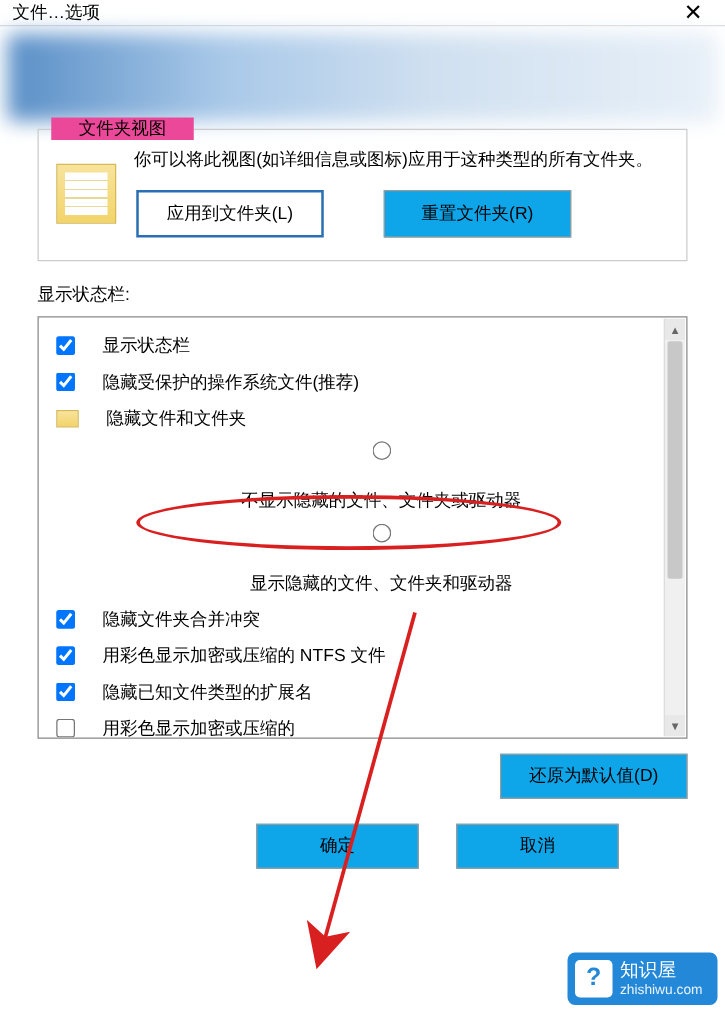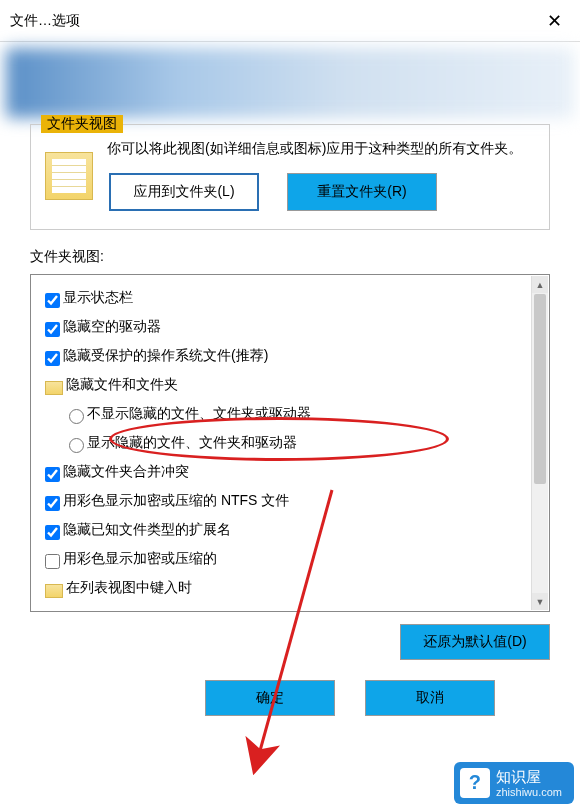--- a/index.html
+++ b/index.html
@@ -6,21 +6,21 @@
     body {
       width: 580px;
       height: 810px;
       font-family: "Microsoft YaHei", sans-serif;
       font-size: 14px;
       background: #fff;
       position: relative;
       overflow: hidden;
     }
     .title-bar {
-      height: 42px;
+      height: 21px;
       display: flex;
       align-items: center;
       padding: 0 10px;
       border-bottom: 1px solid #ddd;
     }
     .title-text { flex: 1; }
     .close-x { font-size: 18px; padding: 0 8px; cursor: pointer; }
     .blur-area {
       height: 70px;
       margin: 6px;
@@ -32,61 +32,61 @@
     .group {
       border: 1px solid #ccc;
       padding: 12px 14px 18px 14px;
       margin-bottom: 18px;
       position: relative;
     }
     .group-legend {
       position: absolute;
       top: -10px;
       left: 10px;
-      background: #eab308;
-      padding: 0 6px;
+      background: #ec4899;
+      padding: 0 22px;
     }
     .folder-view-row { display: flex; gap: 14px; align-items: center; }
     .folder-icon {
       width: 48px; height: 48px;
       background: linear-gradient(#f7e39c, #f3d46a);
       border: 1px solid #d8b850;
       margin-top: 4px;
       position: relative;
     }
     .folder-icon::before {
       content: "";
       position: absolute;
       top: 6px; left: 6px; right: 6px; bottom: 6px;
       background: repeating-linear-gradient(#fff, #fff 6px, #e8d898 6px, #e8d898 7px);
     }
     .fv-text { line-height: 1.6; }
-    .fv-buttons { display: flex; gap: 28px; margin-top: 14px; margin-left: 2px; }
+    .fv-buttons { display: flex; gap: 48px; margin-top: 14px; margin-left: 2px; }
     .btn {
       border: 1px solid #999;
       background: #0ea5e9;
       padding: 8px 16px;
       font-family: inherit;
       font-size: 14px;
       cursor: pointer;
       min-width: 150px;
       text-align: center;
     }
     .btn.primary { border: 2px solid #2a6fb3; background: #fff; }
     .adv-label { margin: 6px 0 8px 0; }
     .tree-box {
       border: 1px solid #888;
       height: 338px;
       overflow: hidden;
       padding: 8px 6px;
       position: relative;
     }
-    .tree-item { display: flex; align-items: flex-end; gap: 3px; padding: 4px 2px; line-height: 1.5; }
+    .tree-item { display: flex; align-items: center; gap: 22px; padding: 4px 2px; line-height: 1.5; }
     .ind1 { padding-left: 8px; }
-    .ind2 { padding-left: 32px; }
+    .ind2 { padding-left: 32px; flex-direction: column; }
     input[type="checkbox"], input[type="radio"] { width: 15px; height: 15px; }
     .mini-folder {
       width: 18px; height: 14px;
       background: linear-gradient(#f7e39c, #f3d46a);
       border: 1px solid #d8b850;
       display: inline-block;
     }
     .scrollbar {
       position: absolute;
       right: 1px; top: 1px; bottom: 1px;
@@ -168,31 +168,27 @@
       <div style="flex:1">
         <div class="fv-text">你可以将此视图(如详细信息或图标)应用于这种类型的所有文件夹。</div>
         <div class="fv-buttons">
           <button class="btn primary">应用到文件夹(L)</button>
           <button class="btn">重置文件夹(R)</button>
         </div>
       </div>
     </div>
   </div>
 
-  <div class="adv-label">文件夹视图:</div>
+  <div class="adv-label">显示状态栏:</div>
 
   <div class="tree-box">
     <div id="tree-items">
         <div class="tree-item ind1">
           <input type="checkbox" checked="" style="">
           <span>显示状态栏</span>
-        </div>
-        <div class="tree-item ind1">
-          <input type="checkbox" checked="" style="">
-          <span>隐藏空的驱动器</span>
         </div>
         <div class="tree-item ind1">
           <input type="checkbox" checked="" style="">
           <span>隐藏受保护的操作系统文件(推荐)</span>
         </div>
         <div class="tree-item ind1">
           <span class="mini-folder"></span>
           <span>隐藏文件和文件夹</span>
         </div>
         <div class="tree-item ind2">

